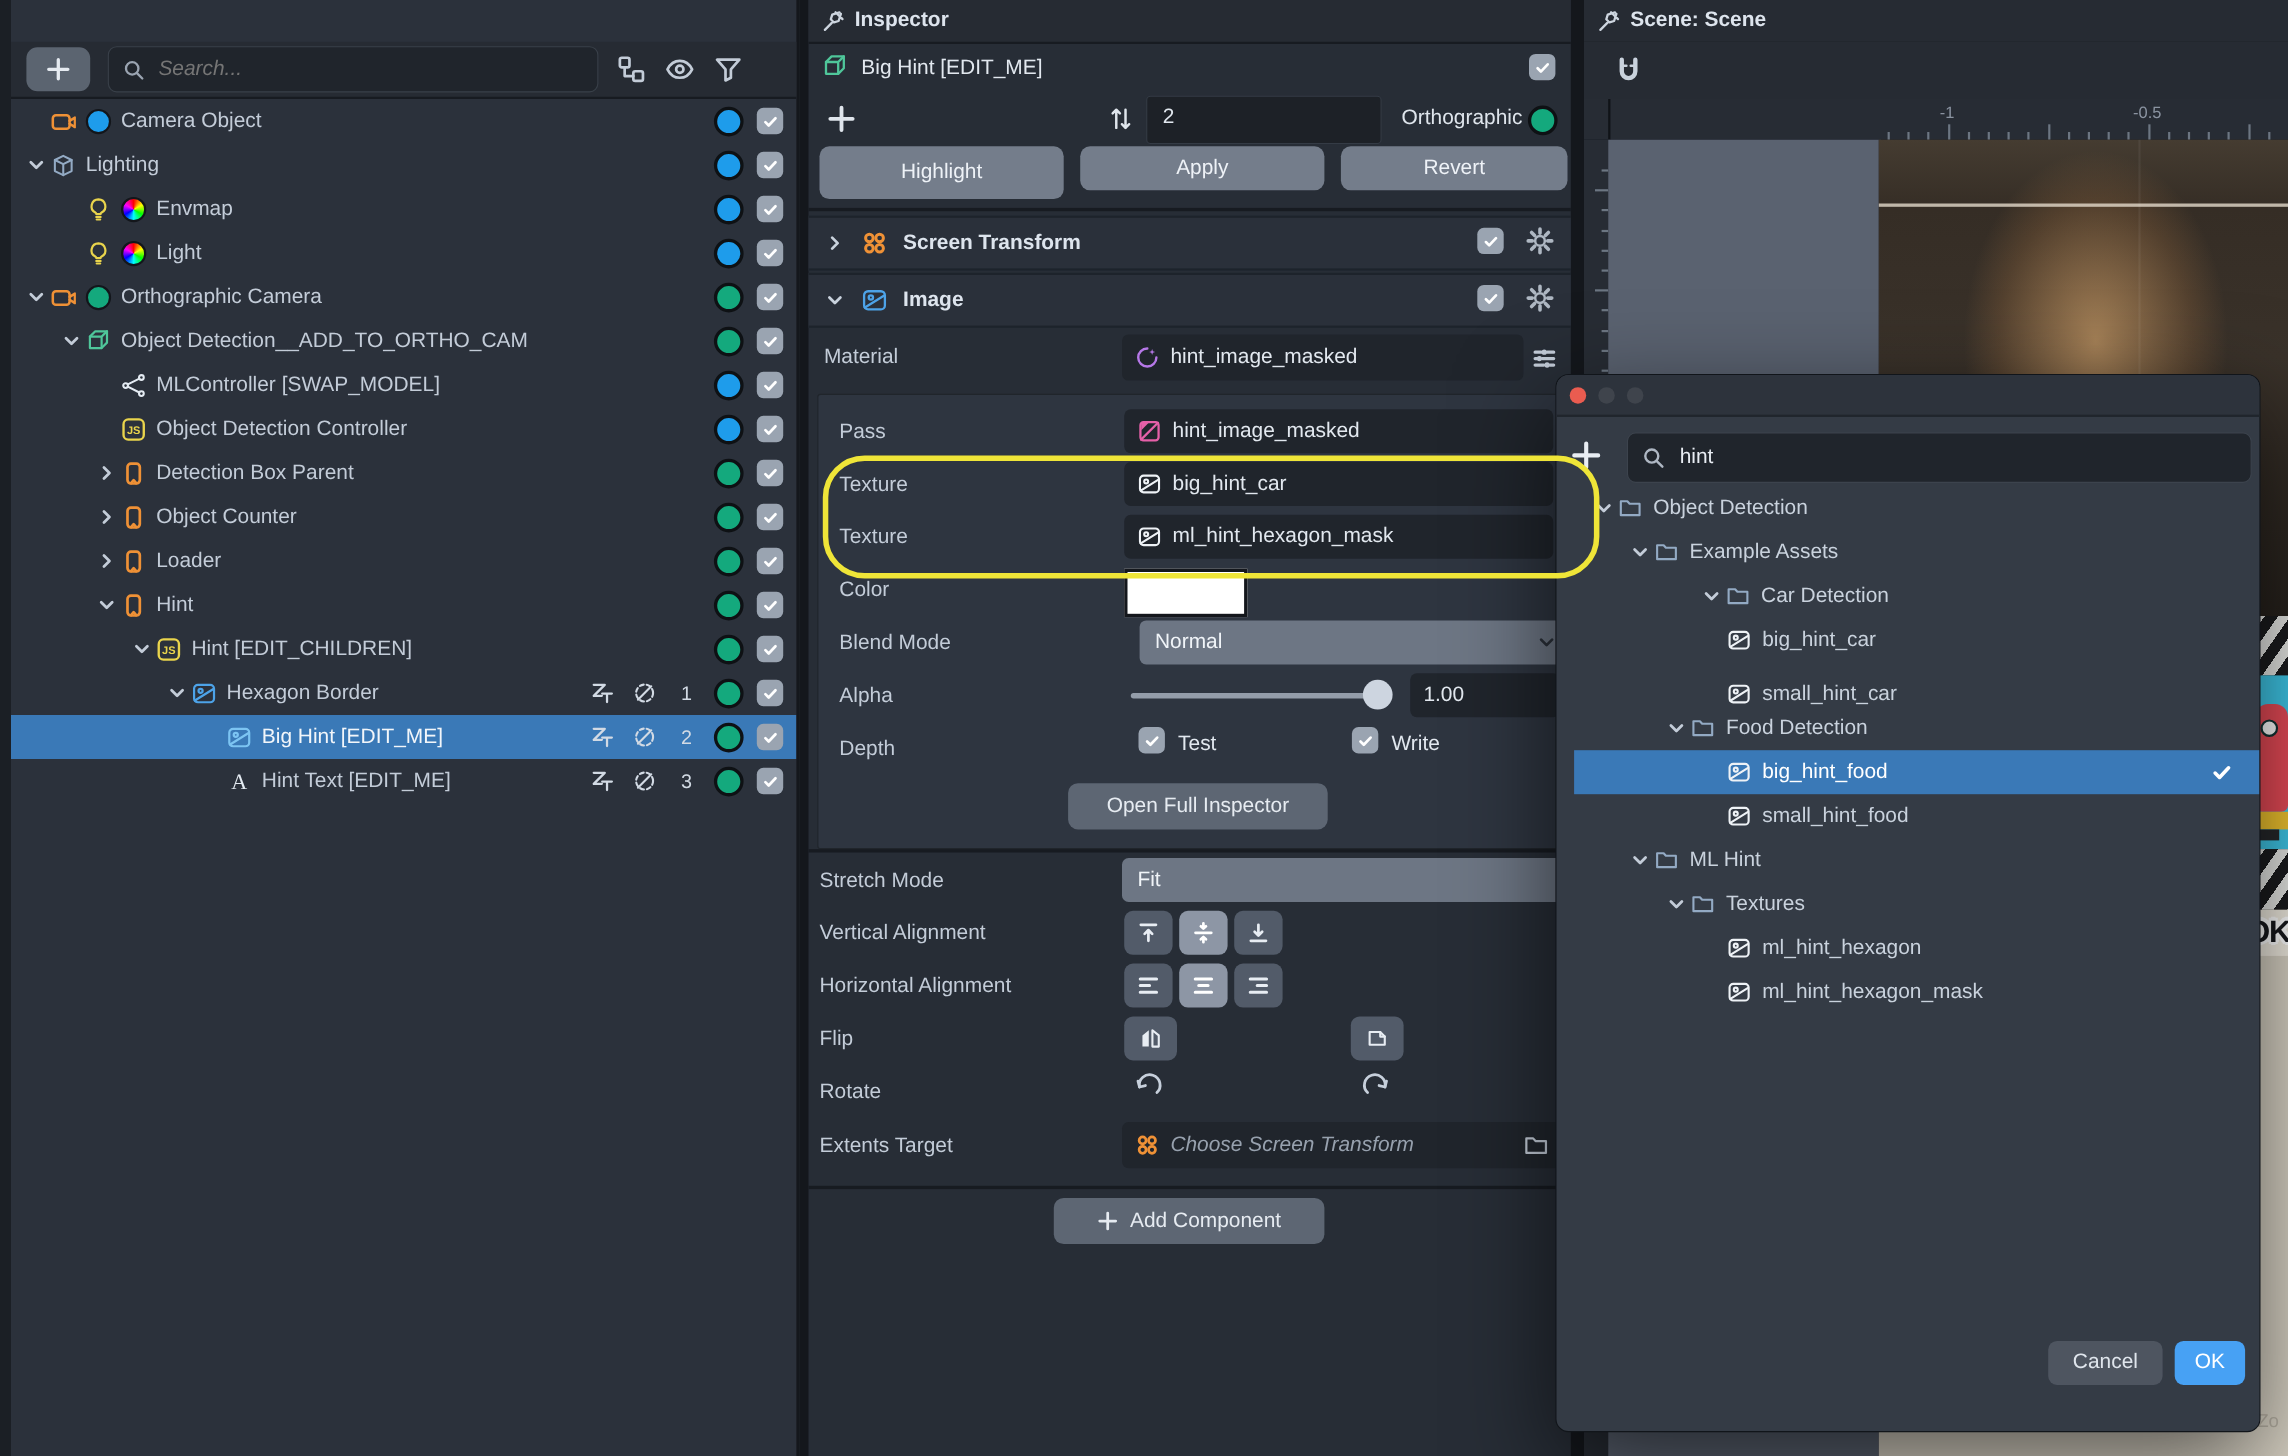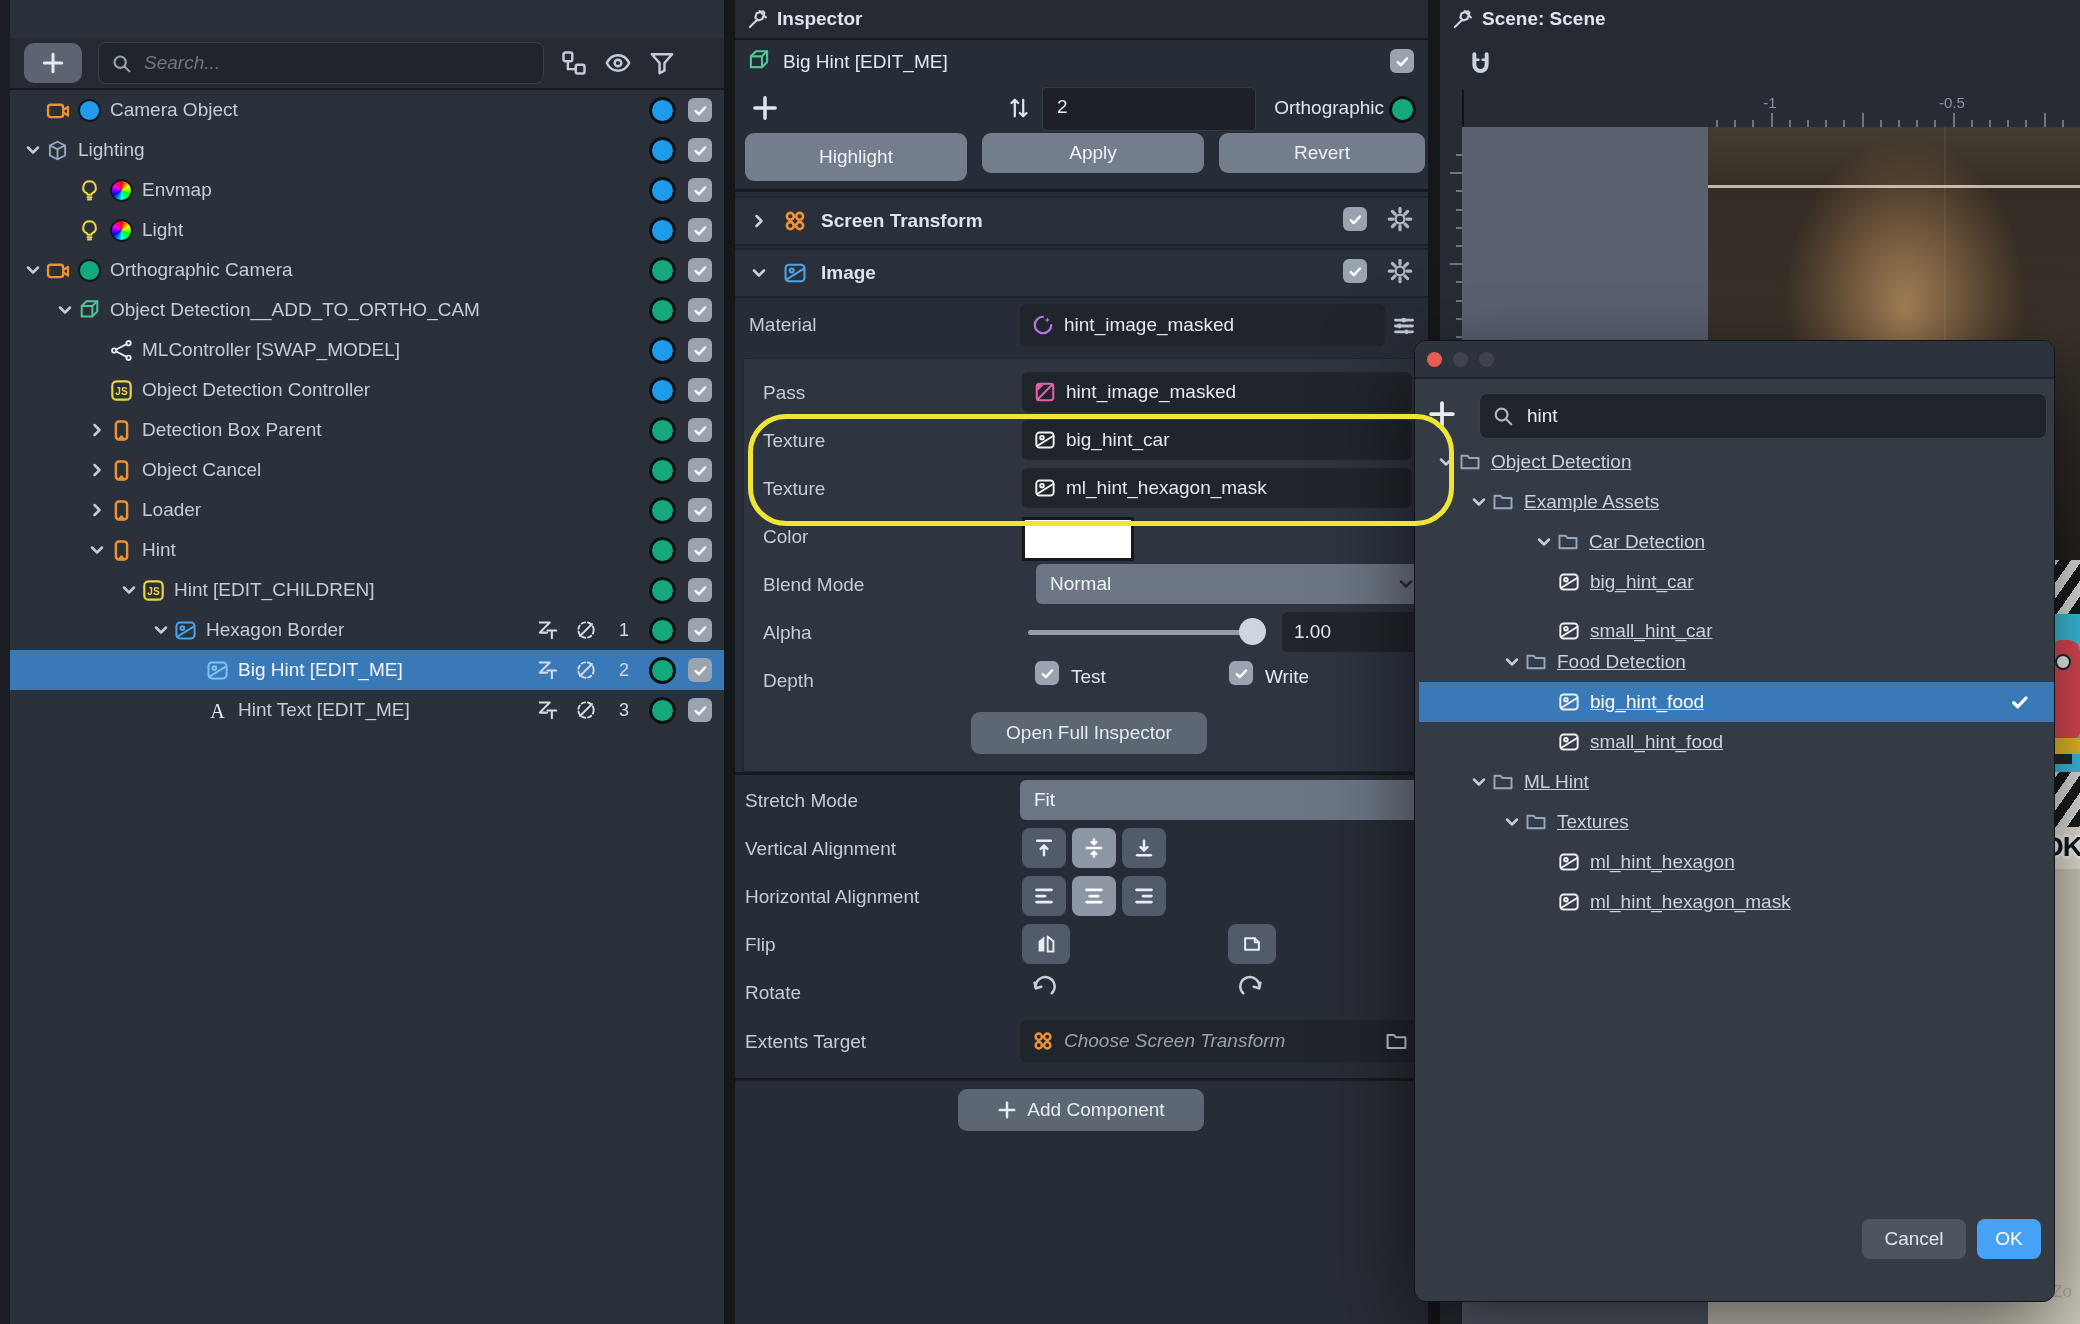--- a/index.html
+++ b/index.html
@@ -102,21 +102,21 @@
   #modal{position:absolute;left:1414px;top:340px;width:639px;height:960px;background:#343b45;
     border:1px solid #11151a;border-radius:12px;box-shadow:0 30px 90px rgba(0,0,0,.6);z-index:40;overflow:hidden;}
   #mtitle{position:absolute;top:0;left:0;right:0;height:36px;background:#2d333c;border-bottom:2px solid #20252c;}
   .tdot{position:absolute;top:11px;width:15px;height:15px;border-radius:50%;}
   #msearch{position:absolute;left:64px;top:52px;width:542px;height:44px;background:#20252c;
     border:1px solid #3c434d;border-radius:8px;display:flex;align-items:center;gap:11px;padding:0 12px;}
   #msearch .icn{width:22px;height:22px;color:#aeb7c3;}
   #msearch input{background:transparent;border:0;outline:none;color:#e8edf3;font-size:19px;width:100%;
     font-family:"Liberation Sans",sans-serif;}
   #mplus{position:absolute;left:12px;top:58px;width:30px;height:30px;color:#e8edf3;}
-  #mtree{position:absolute;left:4px;right:0;top:101px;text-decoration:underline;}
+  #mtree{position:absolute;left:16px;right:0;top:101px;}
   .mrow{height:40px;display:flex;align-items:center;font-size:19px;color:#c9d2dd;position:relative;}
   .mrow.sel{background:#3a79b7;color:#fff;}
   .mrow .chev{width:26px;height:20px;}
   .mrow .ticon{width:22px;height:22px;margin-right:10px;}
   .mcheck{position:absolute;right:24px;width:20px;height:20px;color:#fff;}
   .mbtn{position:absolute;top:878px;height:40px;border-radius:8px;display:flex;align-items:center;
     justify-content:center;font-size:19px;}
   #mcancel{left:447px;width:104px;background:#4e5560;color:#dfe5ec;}
   #mok{left:562px;width:64px;background:#47a1f4;color:#fff;}
 
@@ -376,21 +376,21 @@
             <svg viewBox="0 0 16 16" fill="none" stroke="currentColor" stroke-width="2" stroke-linecap="round" stroke-linejoin="round">
               <path d="M6 4l4 4-4 4"></path>
             </svg>
           </span>
           <span class="icn ticon" style="color:#ef9136">
             <svg viewBox="0 0 16 16" fill="none" stroke="currentColor" stroke-width="1.7" stroke-linecap="round" stroke-linejoin="round">
               <rect x="4.1" y="1.7" width="7.8" height="12.6" rx="2.2"></rect>
               <path d="M6.4 14.1l1.6-1.9 1.6 1.9"></path>
             </svg>
           </span>
-          <span>Object Cancel</span>
+          <span>Object Counter</span>
           <span class="hspacer"></span>
           <span class="ordnum"></span>
           <span class="sdot" style="background:#14a97d"></span>
           <span class="cbx">
             <span class="icn">
               <svg viewBox="0 0 16 16" fill="none" stroke="currentColor" stroke-width="1.6" stroke-linecap="round" stroke-linejoin="round">
                 <path d="M3 8.6l3.2 3.2 6.6-7" stroke-width="2.6"></path>
               </svg>
             </span>
           </span>

